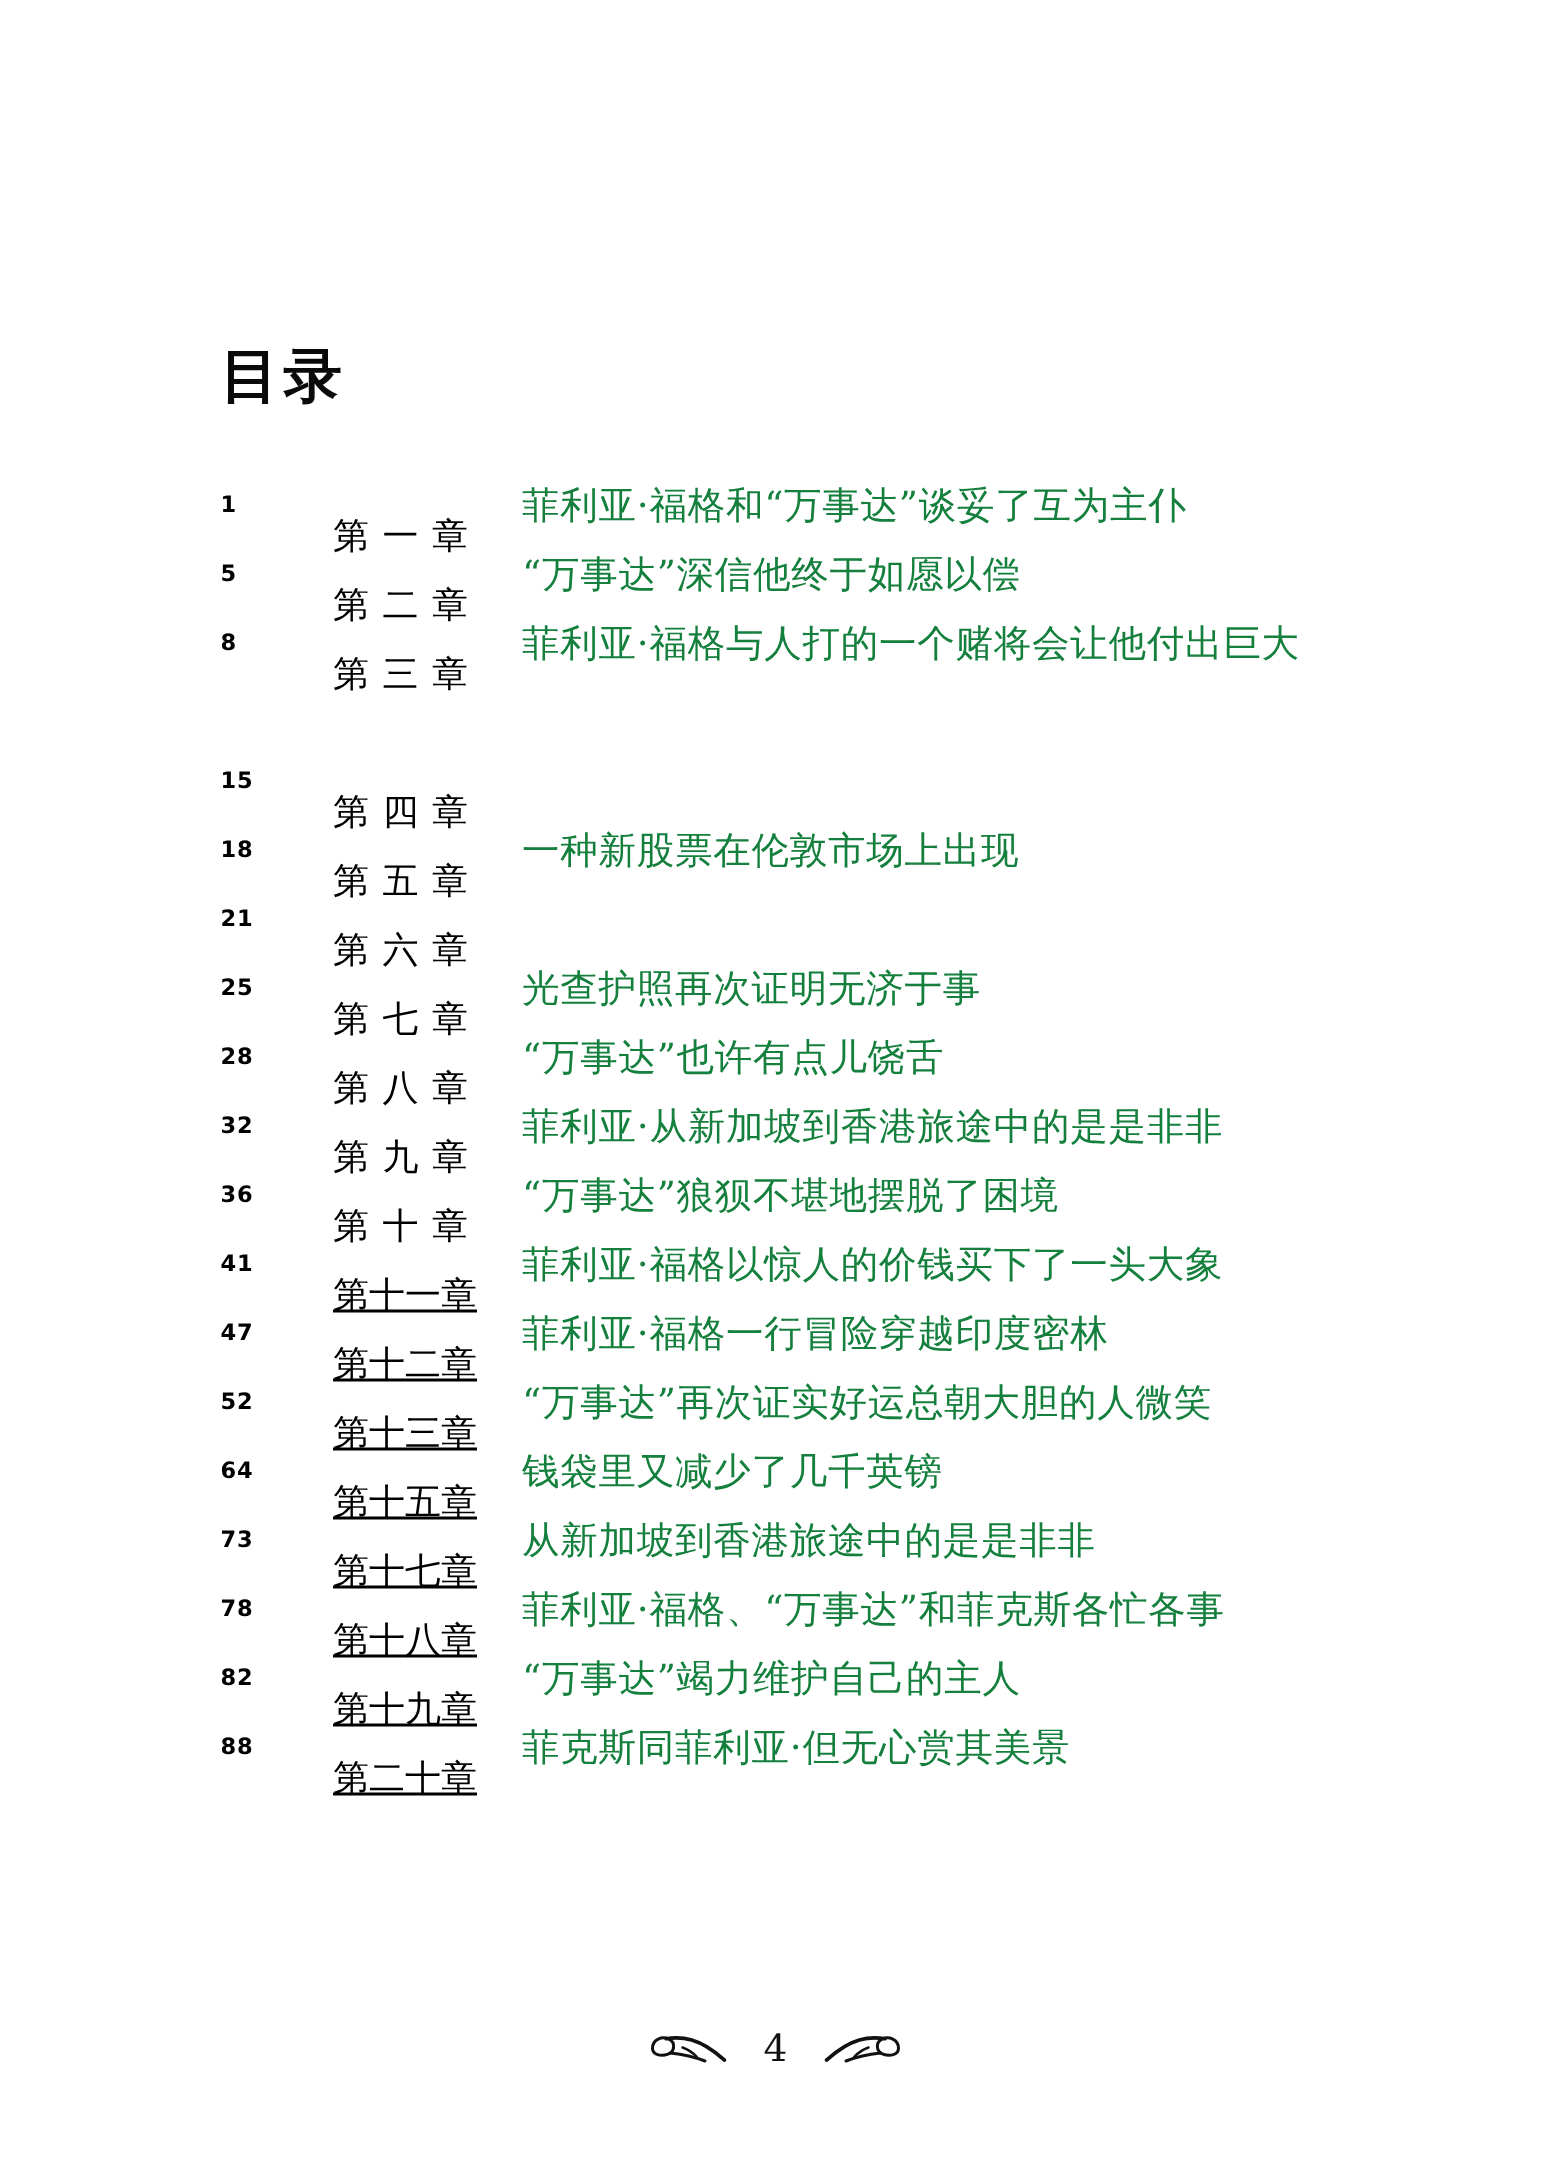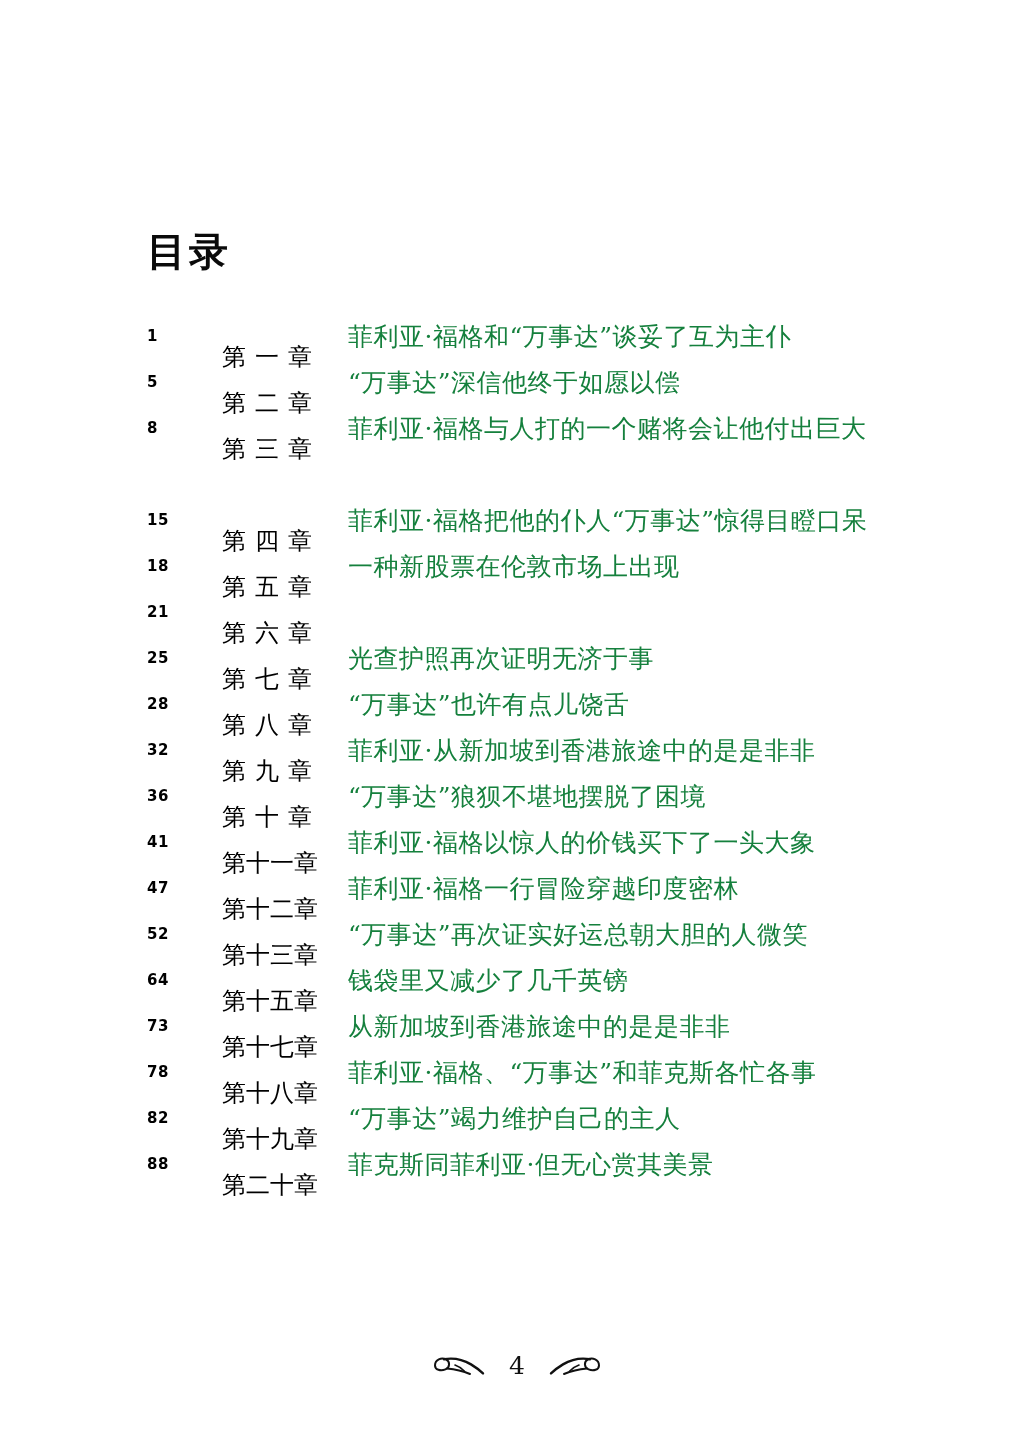--- a/index.html
+++ b/index.html
@@ -76,20 +76,21 @@
     color: #000000;
     white-space: nowrap;
     margin-top: 20px;
   }
   
   .toc-chapter.short {
     letter-spacing: 9px;
   }
   .toc-chapter.long {
     letter-spacing: 0px;
+    text-decoration: underline;
   }
 
   .toc-text {
     position: absolute;
     left: 348px;
     top: -4px;
     width: 560px;
     font-family: "DejaVu Serif", "Liberation Serif", serif;
     font-size: 25px;
     line-height: 38px;
@@ -152,21 +153,20 @@
         <div class="toc-text"><span>“万事达”深信他终于如愿以偿</span></div>
       </div>
       <div class="toc-row wrapped">
         <div class="toc-page-num">8</div>
         <div class="toc-chapter short">第三章</div>
         <div class="toc-text"><span>菲利亚·福格与人打的一个赌将会让他付出巨大</span></div>
       </div>
       <div class="toc-row">
         <div class="toc-page-num">15</div>
         <div class="toc-chapter short">第四章</div>
-        <div class="toc-text"><span>菲利亚·福格把他的仆人“万事达”惊得目瞪口呆</span></div>
       </div>
       <div class="toc-row">
         <div class="toc-page-num">18</div>
         <div class="toc-chapter short">第五章</div>
         <div class="toc-text"><span>一种新股票在伦敦市场上出现</span></div>
       </div>
       <div class="toc-row">
         <div class="toc-page-num">21</div>
         <div class="toc-chapter short">第六章</div>
       </div>

